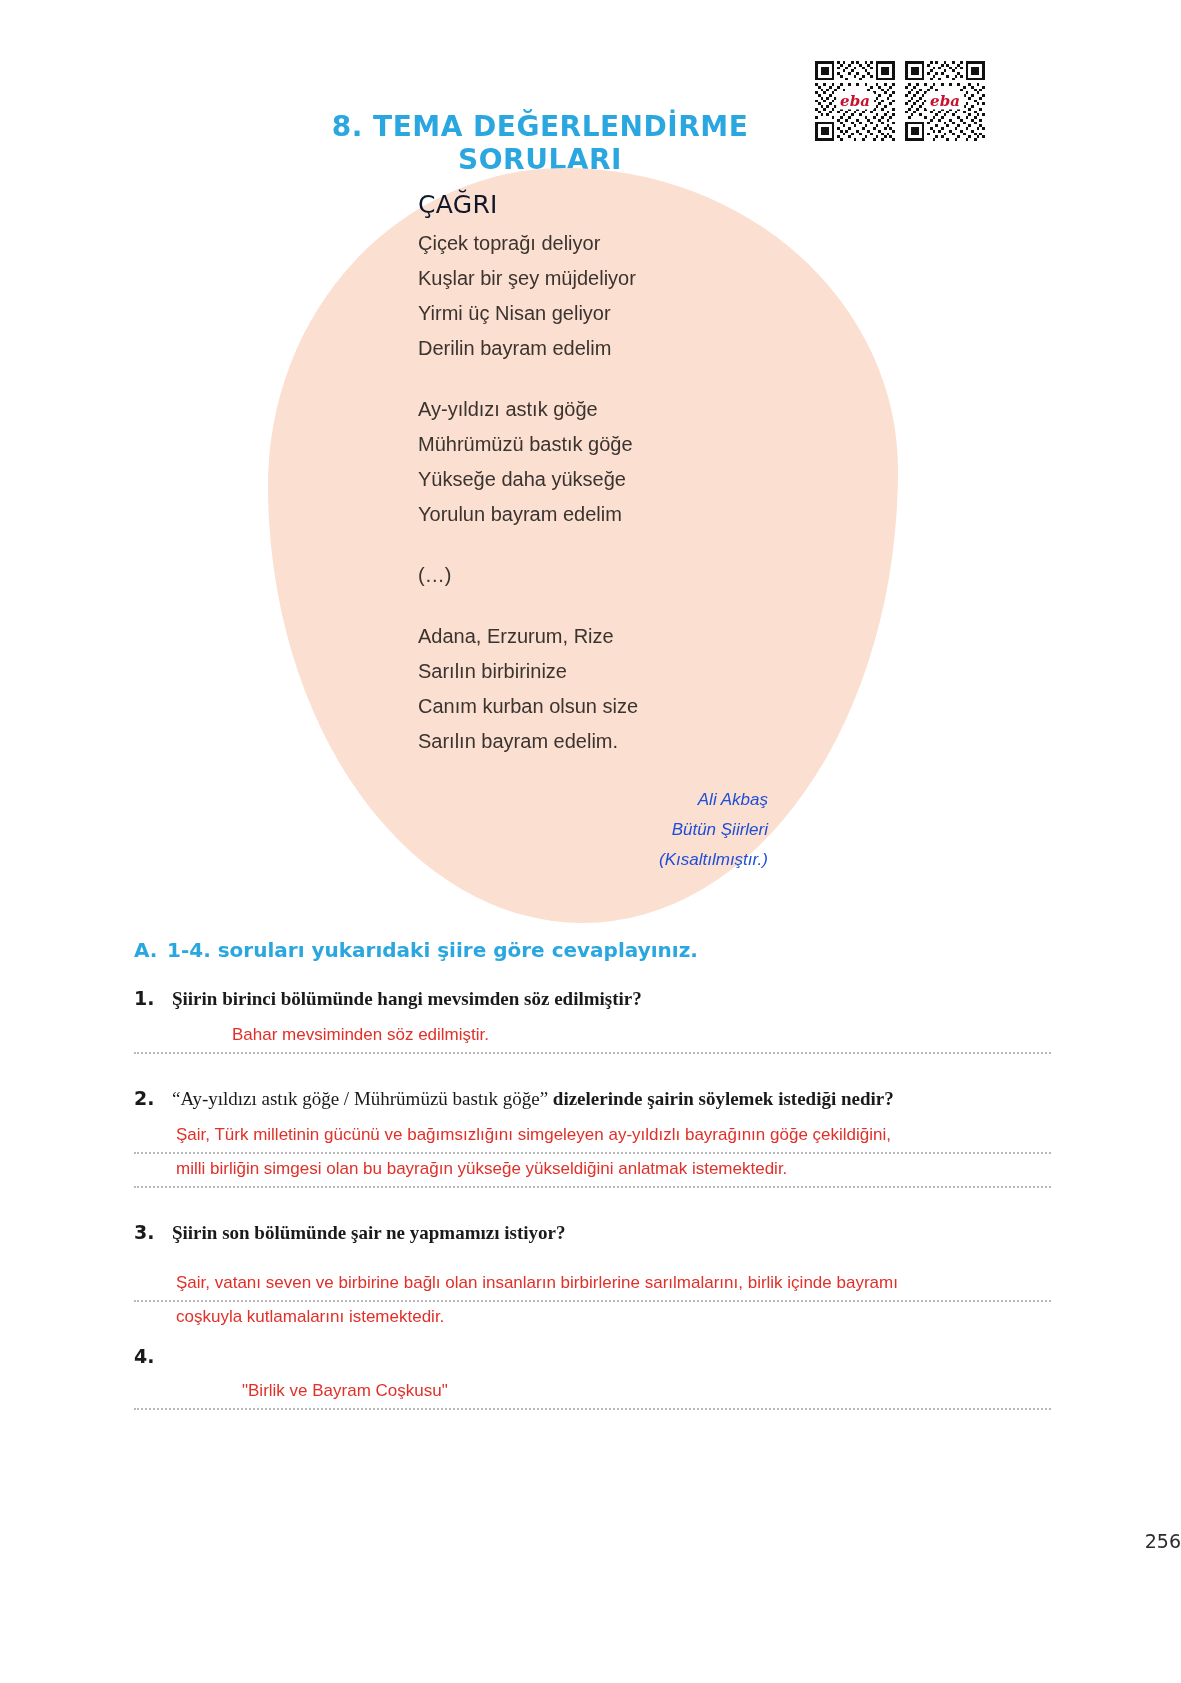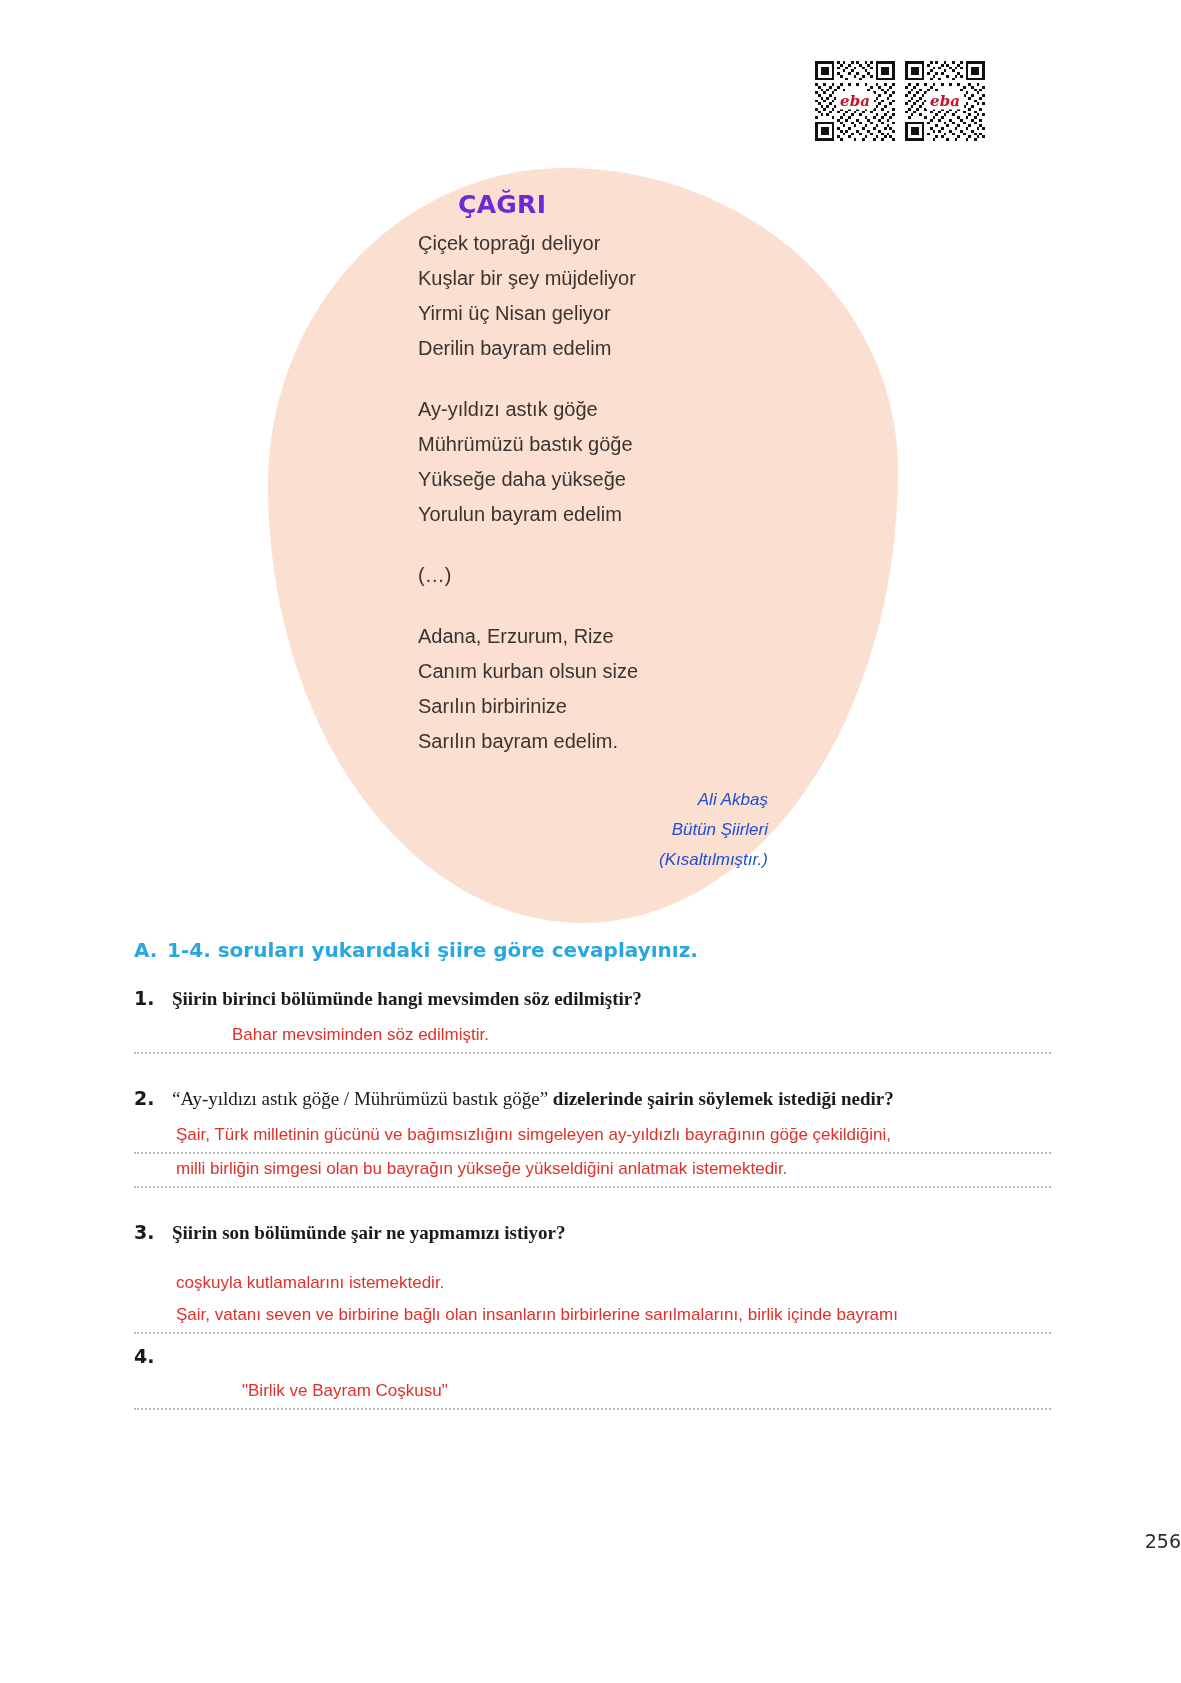--- a/index.html
+++ b/index.html
@@ -78,26 +78,25 @@
     border-radius: 47% 53% 50% 50% / 42% 40% 60% 58%;
   }
   .poem-inner {
     position: absolute;
     left: 418px;
     top: 190px;
     width: 420px;
   }
   .poem-title {
     font-size: 25px;
-    font-weight: bold;
-    color: #6d28d9;
+    font-weight: normal;
+    color: #0f172a;
     font-family: "DejaVu Sans", sans-serif;
     letter-spacing: 0.3px;
     margin-bottom: 7px;
-    margin-left: 40px;
   }
   .stanza { margin-bottom: 26px; }
   .poem-line {
     font-size: 20px;
     line-height: 35px;
     color: #3b3330;
     white-space: nowrap;
   }
   .attribution {
     margin-top: 6px;
@@ -189,20 +188,21 @@
     color: #2b2b2b;
     font-family: "DejaVu Sans", sans-serif;
   }
 </style>
 </head>
 <body>
 
 <div class="page">
 
   <div class="header">
+    <div class="page-title">8. TEMA DEĞERLENDİRME SORULARI</div>
 
     <div class="qr-wrap">
       <div class="qr">
         <svg viewBox="0 0 29 29" shape-rendering="crispEdges">
           <rect width="29" height="29" fill="#fff"></rect>
           <g fill="#111">
             <rect x="0" y="0" width="7" height="1"></rect>
               <rect x="0" y="6" width="7" height="1"></rect>
             <rect x="0" y="0" width="1" height="7"></rect>
               <rect x="6" y="0" width="1" height="7"></rect>
@@ -590,22 +590,22 @@
       <div class="poem-line">Yükseğe daha yükseğe</div>
       <div class="poem-line">Yorulun bayram edelim</div>
     </div>
 
     <div class="stanza">
       <div class="poem-line">(…)</div>
     </div>
 
     <div class="stanza">
       <div class="poem-line">Adana, Erzurum, Rize</div>
+      <div class="poem-line">Sarılın birbirinize</div>
       <div class="poem-line">Canım kurban olsun size</div>
-      <div class="poem-line">Sarılın birbirinize</div>
       <div class="poem-line">Sarılın bayram edelim.</div>
     </div>
 
     <div class="attribution">
       <div class="attr-line">Ali Akbaş</div>
       <div class="attr-line">Bütün Şiirleri</div>
       <div class="attr-line">(Kısaltılmıştır.)</div>
     </div>
   </div>
 
@@ -647,25 +647,25 @@
 
     <div class="sp-30"></div>
 
     <div class="question-block">
       <div class="q-row">
         <span class="q-num">3.</span>
         <span class="q-text">Şiirin son bölümünde şair ne yapmamızı istiyor?</span>
       </div>
       <div class="sp-14"></div>
       <div class="answer-area">
+        <div class="ans-line">
+          <div class="ans-text indent2">Şair, vatanı seven ve birbirine bağlı olan insanların birbirlerine sarılmalarını, birlik içinde bayramı</div>
+        </div>
         <div class="ans-line nodots">
           <div class="ans-text indent2">coşkuyla kutlamalarını istemektedir.</div>
-        </div>
-        <div class="ans-line">
-          <div class="ans-text indent2">Şair, vatanı seven ve birbirine bağlı olan insanların birbirlerine sarılmalarını, birlik içinde bayramı</div>
         </div>
       </div>
     </div>
 
     <div class="sp-8"></div>
 
     <div class="question-block">
       <div class="q-row">
         <span class="q-num">4.</span>
       </div>

